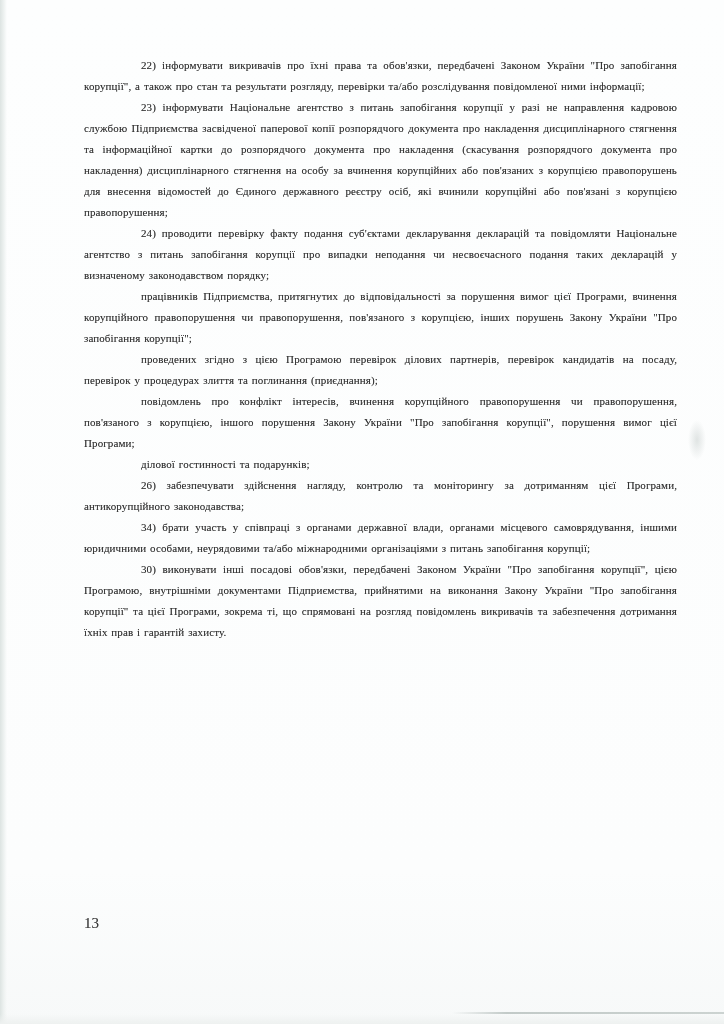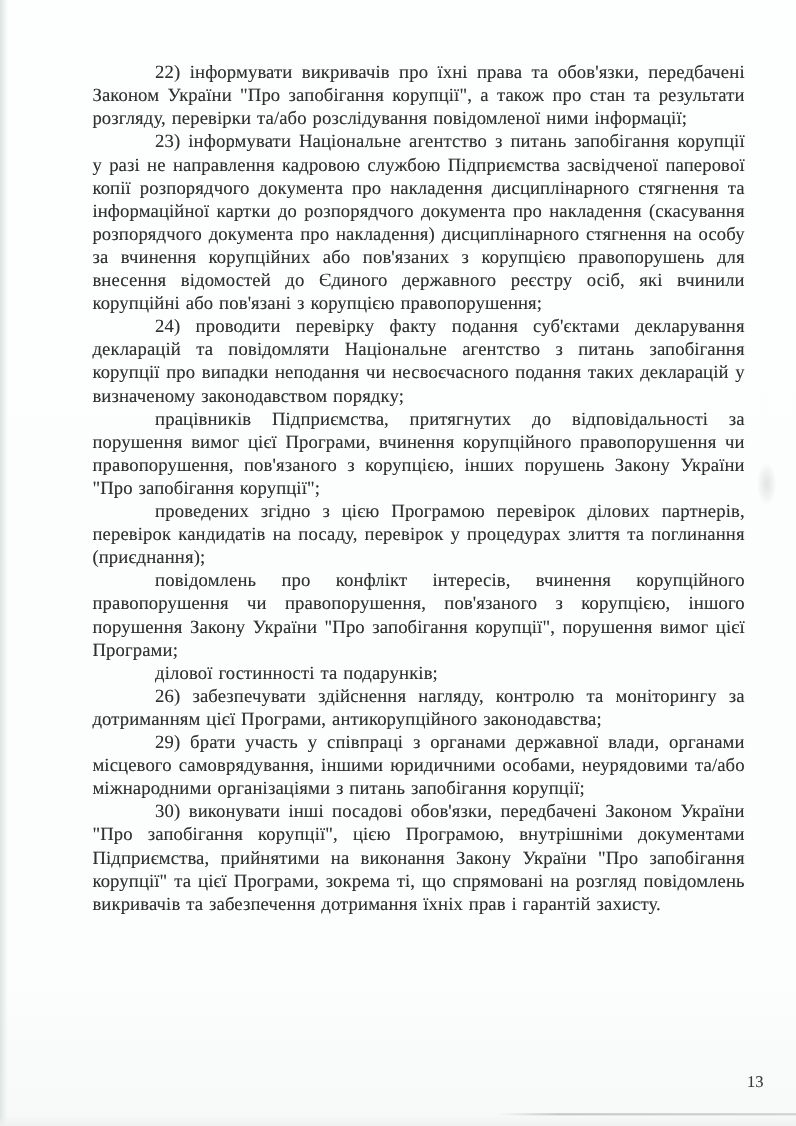--- a/index.html
+++ b/index.html
@@ -42,37 +42,37 @@
     background: radial-gradient(closest-side, rgba(170,180,178,0.35), rgba(170,180,178,0));
     border-radius: 50%;
   }
   
   .content {
     position: absolute;
     left: 84px;
     top: 55px;
     width: 593px;
     color: #313131;
-    font-size: 17px;
+    font-size: 11px;
     line-height: 21px;
     text-align: justify;
     letter-spacing: 0.1px;
     word-spacing: 1px;
     text-shadow: 0 0 0.5px rgba(49,49,49,0.45);
   }
   .content p {
     margin: 0;
     text-indent: 57px;
   }
   .page-number {
     position: absolute;
     left: 84px;
-    top: 976px;
+    top: 915px;
     width: 610px;
-    text-align: right;
+    text-align: left;
     color: #3a3a3a;
     font-size: 15px;
     text-shadow: 0 0 0.5px rgba(49,49,49,0.4);
   }
 </style>
 </head>
 <body>
 
 <div class="page">
 
@@ -81,21 +81,21 @@
 
   <div class="content">
     <p>22) інформувати викривачів про їхні права та обов'язки, передбачені Законом України "Про запобігання корупції", а також про стан та результати розгляду, перевірки та/або розслідування повідомленої ними інформації;</p>
     <p>23) інформувати Національне агентство з питань запобігання корупції у разі не направлення кадровою службою Підприємства засвідченої паперової копії розпорядчого документа про накладення дисциплінарного стягнення та інформаційної картки до розпорядчого документа про накладення (скасування розпорядчого документа про накладення) дисциплінарного стягнення на особу за вчинення корупційних або пов'язаних з корупцією правопорушень для внесення відомостей до Єдиного державного реєстру осіб, які вчинили корупційні або пов'язані з корупцією правопорушення;</p>
     <p>24) проводити перевірку факту подання суб'єктами декларування декларацій та повідомляти Національне агентство з питань запобігання корупції про випадки неподання чи несвоєчасного подання таких декларацій у визначеному законодавством порядку;</p>
     <p>працівників Підприємства, притягнутих до відповідальності за порушення вимог цієї Програми, вчинення корупційного правопорушення чи правопорушення, пов'язаного з корупцією, інших порушень Закону України "Про запобігання корупції";</p>
     <p>проведених згідно з цією Програмою перевірок ділових партнерів, перевірок кандидатів на посаду, перевірок у процедурах злиття та поглинання (приєднання);</p>
     <p>повідомлень про конфлікт інтересів, вчинення корупційного правопорушення чи правопорушення, пов'язаного з корупцією, іншого порушення Закону України "Про запобігання корупції", порушення вимог цієї Програми;</p>
     <p>ділової гостинності та подарунків;</p>
     <p>26) забезпечувати здійснення нагляду, контролю та моніторингу за дотриманням цієї Програми, антикорупційного законодавства;</p>
-    <p>29) брати участь у співпраці з органами державної влади, органами місцевого самоврядування, іншими юридичними особами, неурядовими та/або міжнародними організаціями з питань запобігання корупції;</p>
+    <p>34) брати участь у співпраці з органами державної влади, органами місцевого самоврядування, іншими юридичними особами, неурядовими та/або міжнародними організаціями з питань запобігання корупції;</p>
     <p>30) виконувати інші посадові обов'язки, передбачені Законом України "Про запобігання корупції", цією Програмою, внутрішніми документами Підприємства, прийнятими на виконання Закону України "Про запобігання корупції" та цієї Програми, зокрема ті, що спрямовані на розгляд повідомлень викривачів та забезпечення дотримання їхніх прав і гарантій захисту.</p>
   </div>
 
   <div class="page-number">13</div>
 
   <div class="scan-line-bottom"></div>
   <div class="scan-band-bottom"></div>
 
 </div>
 

